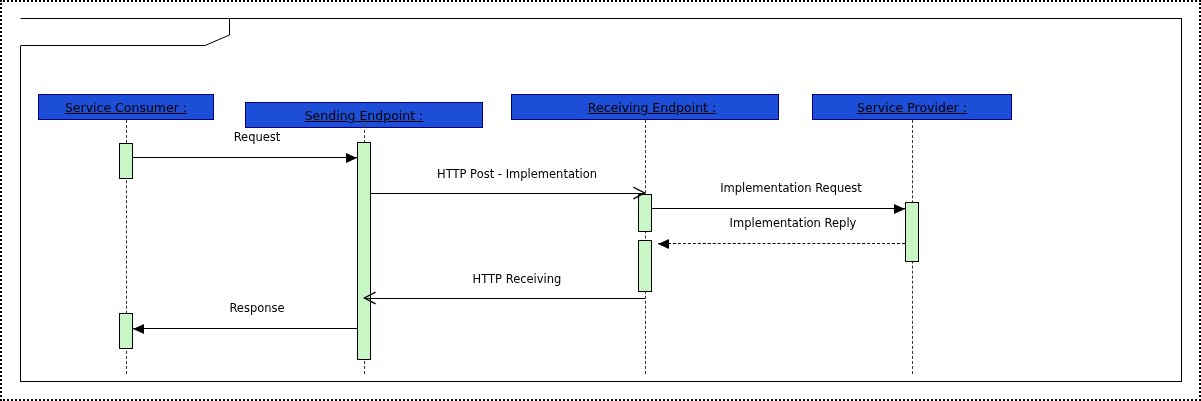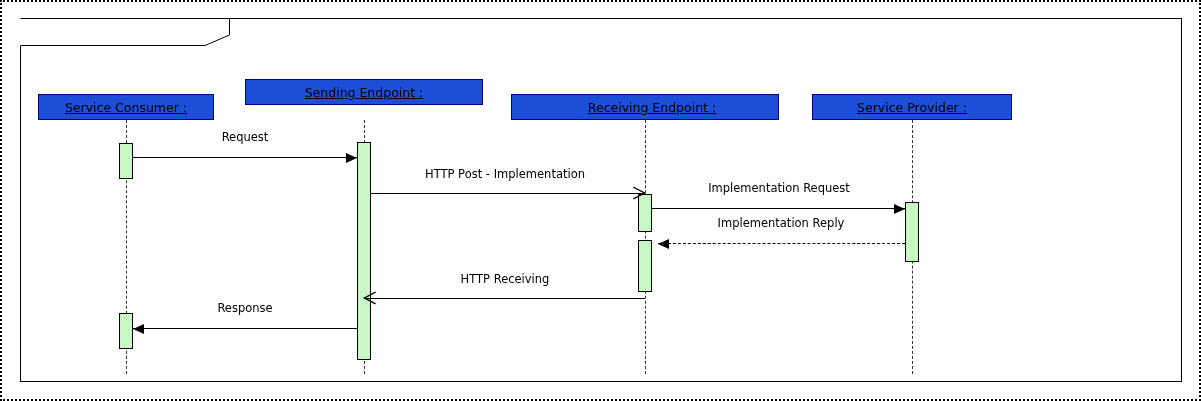--- a/index.html
+++ b/index.html
@@ -109,20 +109,21 @@
   }
   .msg-line.dashed {
     border-top: 1px dashed #000000;
   }
   .msg-label {
     position: absolute;
     font-size: 11.5px;
     color: #000000;
     white-space: nowrap;
     transform: translateX(-50%);
+    margin-left: 12px;
   }
   
   .head-solid-right,
   .head-solid-left {
     position: absolute;
     width: 0;
     height: 0;
   }
   .head-solid-right {
     border-top: 5px solid transparent;
@@ -157,21 +158,21 @@
     <svg class="tab-border" width="210" height="28" viewBox="0 0 210 28">
       <path d="M0.5,0.5 L209.5,0.5 L209.5,17 L185,27.5 L0.5,27.5" fill="none" stroke="#000000" stroke-width="1"></path>
     </svg>
   </div>
 
   <div id="lifelines-layer">
       <div class="lifeline-head" style="left: 36px; top: 92px; width: 176px;">
         <span>Service Consumer :</span>
       </div>
       <div class="lifeline-stem" style="left: 124px; top: 118px; height: 254px;"></div>
-      <div class="lifeline-head" style="left: 243px; top: 77px; width: 238px;">
+      <div class="lifeline-head" style="left: 243px; top: 100px; width: 238px;">
         <span>Sending Endpoint :</span>
       </div>
       <div class="lifeline-stem" style="left: 362px; top: 118px; height: 254px;"></div>
       <div class="lifeline-head" style="left: 509px; top: 92px; width: 268px; padding-left: 14px;">
         <span>Receiving Endpoint :</span>
       </div>
       <div class="lifeline-stem" style="left: 643px; top: 118px; height: 254px;"></div>
       <div class="lifeline-head" style="left: 810px; top: 92px; width: 200px; text-align: center;">
         <span>Service Provider :</span>
       </div>

